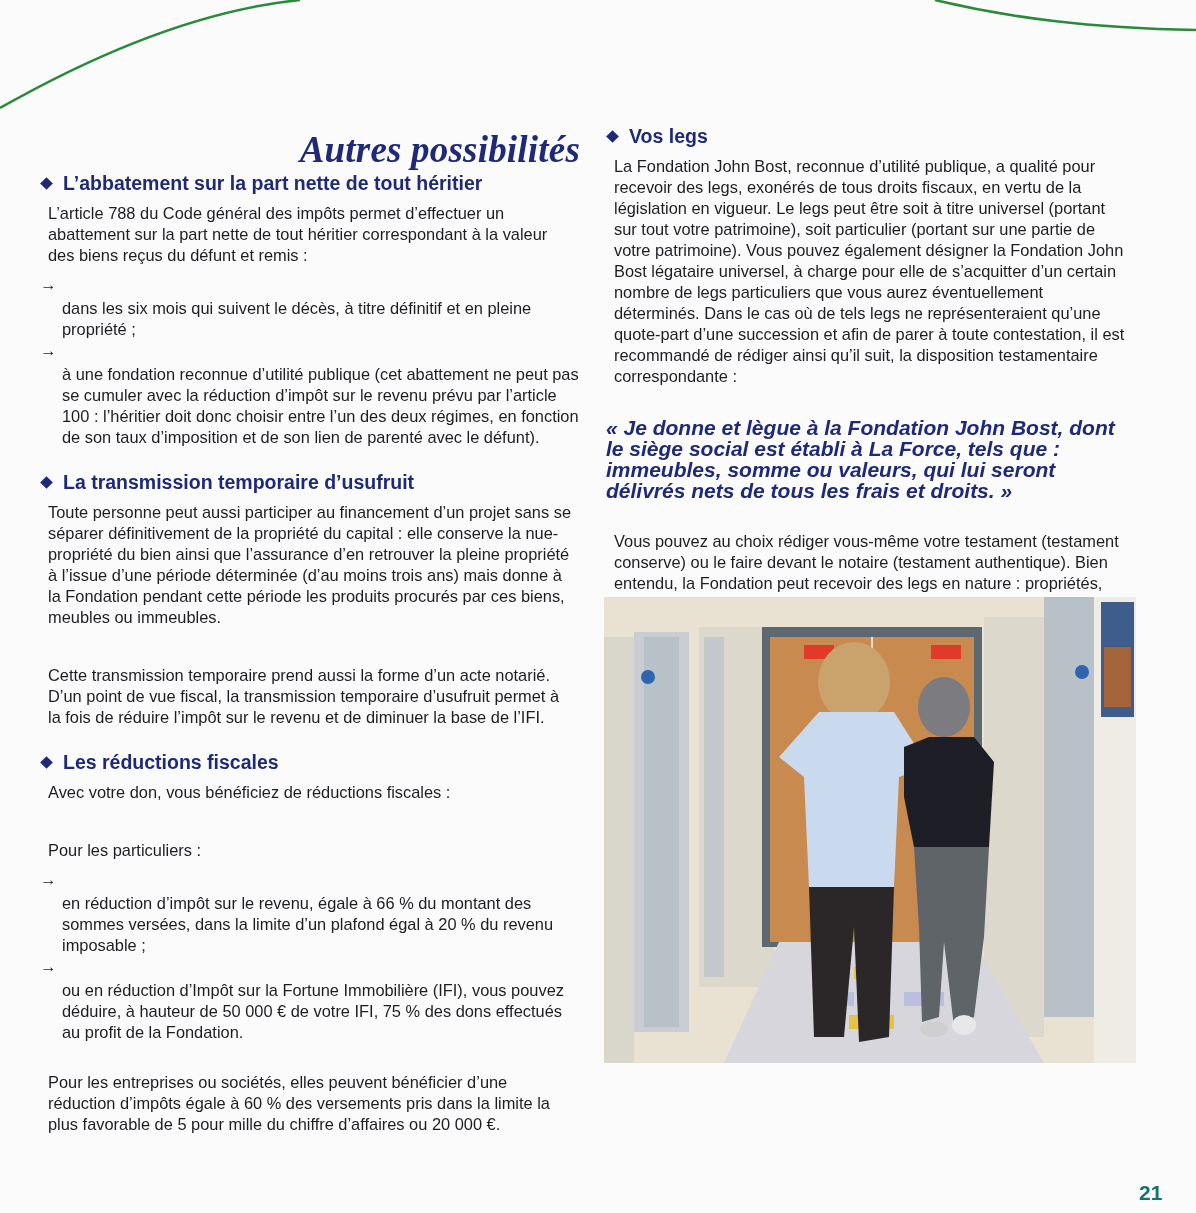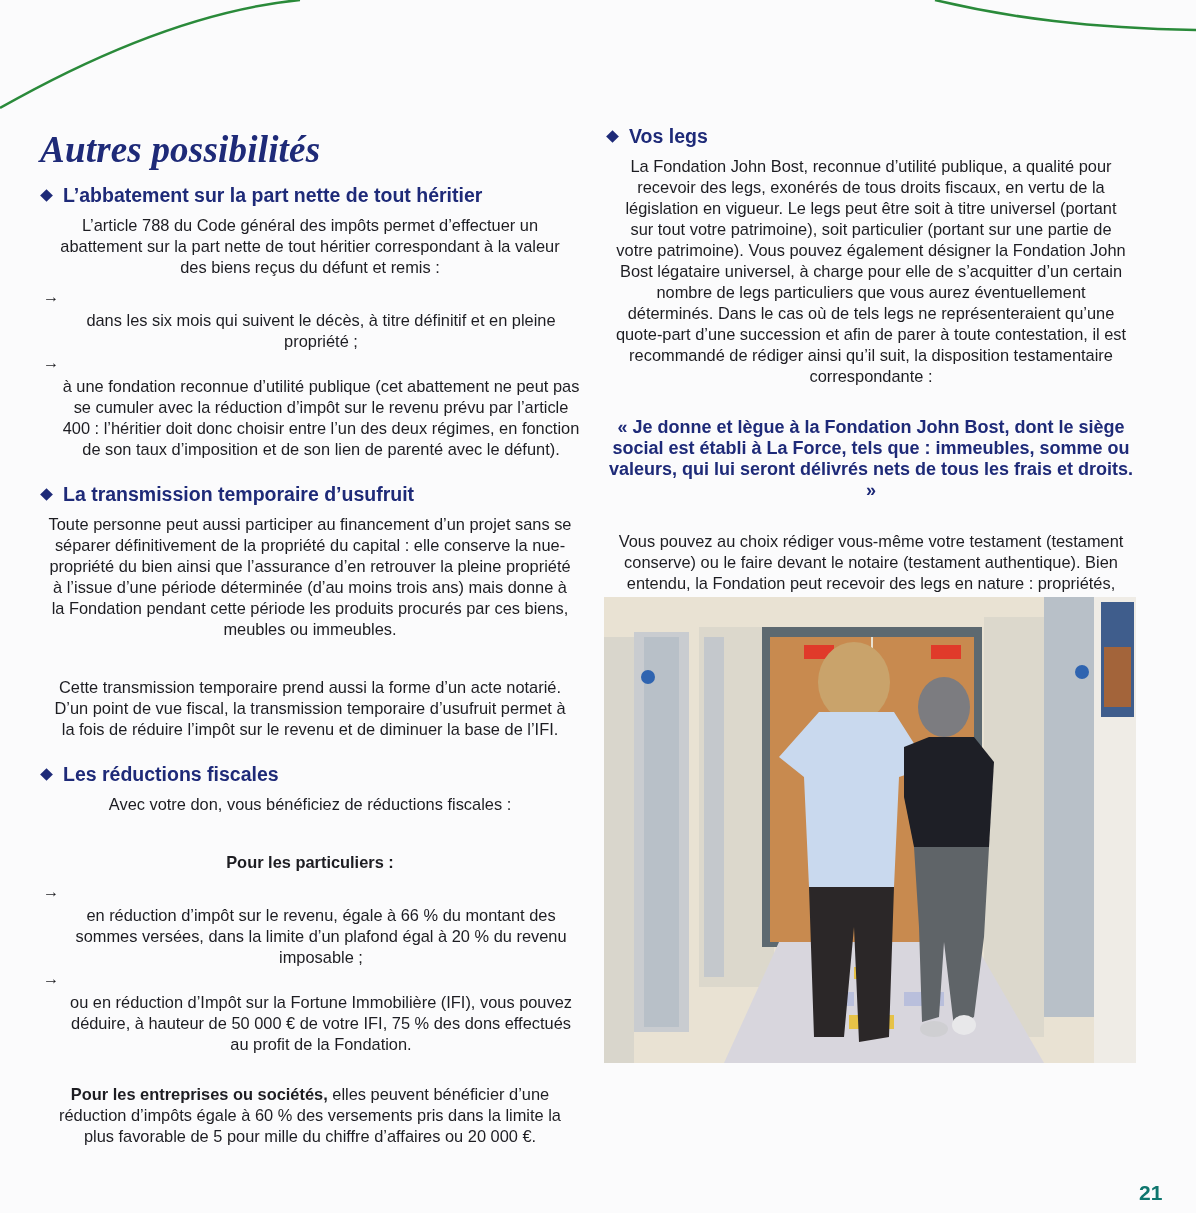--- a/index.html
+++ b/index.html
@@ -9,41 +9,41 @@
     font-family: "Liberation Sans", "DejaVu Sans", sans-serif;
     color: #1d1d22;
   }
   .arc { position: absolute; left: 0; top: 0; width: 1196px; height: 120px; }
   .col { position: absolute; }
   .col-left { left: 40px; top: 120px; width: 540px; }
   .col-right { left: 606px; top: 124px; width: 530px; }
   .page-title {
     font-family: "Liberation Serif", "DejaVu Serif", serif;
     font-style: italic; font-size: 37px; color: #1e2a78;
-    margin: 8px 0 12px 0; letter-spacing: 0.2px;
+    margin: 8px 0 0 0; letter-spacing: 0.2px; text-align: right;
   }
-  .section { margin-bottom: 22px; text-align: center; }
+  .section { margin-bottom: 22px; }
   .h2 {
     font-weight: bold; font-size: 19.5px; color: #1e2a78;
     margin: 0 0 2px 0; display: flex; align-items: center;
     line-height: 24px;
   }
   .diamond {
     display: inline-block; width: 9px; height: 9px; background: #1e2a78;
     transform: rotate(45deg); margin: 0 12px 0 2px; flex: none;
   }
   p { margin: 8px; font-size: 16.4px; line-height: 21px; }
   .gap { height: 21px; }
   .bullet { display: flex; font-size: 16.4px; line-height: 21px; }
   .bullet .arr { width: 22px; flex: none; }
   .bullet .txt { flex: 1; margin-top: 24px; }
-  b, .bold { font-weight: bold; }
+  b, .bold { font-weight: normal; }
   .quote {
-    font-weight: bold; color: #1e2a78;
-    font-size: 18px; line-height: 21px; margin: 30px 0 30px 0;
+    font-style: italic; font-weight: bold; color: #1e2a78;
+    font-size: 21px; line-height: 21px; margin: 30px 0 30px 0;
   }
   .photo {
     position: absolute; left: 604px; top: 597px; width: 532px; height: 466px;
     overflow: hidden; background: #eae3d6;
   }
   .page-num {
     position: absolute; left: 1139px; top: 1181px;
     font-weight: bold; font-size: 21px; color: #0f766e;
   }
 </style>
@@ -63,21 +63,21 @@
       <span class="diamond"></span>
       <span>L’abbatement sur la part nette de tout héritier</span>
     </div>
     <p>L’article 788 du Code général des impôts permet d’effectuer un abattement sur la part nette de tout héritier correspondant à la valeur des biens reçus du défunt et remis :</p>
     <div class="bullet">
       <span class="arr">→</span>
       <span class="txt">dans les six mois qui suivent le décès, à titre définitif et en pleine propriété ;</span>
     </div>
     <div class="bullet">
       <span class="arr">→</span>
-      <span class="txt">à une fondation reconnue d’utilité publique (cet abattement ne peut pas se cumuler avec la réduction d’impôt sur le revenu prévu par l’article 400 : l’héritier doit donc choisir entre l’un des deux régimes, en fonction de son taux d’imposition et de son lien de parenté avec le défunt).</span>
+      <span class="txt">à une fondation reconnue d’utilité publique (cet abattement ne peut pas se cumuler avec la réduction d’impôt sur le revenu prévu par l’article 100 : l’héritier doit donc choisir entre l’un des deux régimes, en fonction de son taux d’imposition et de son lien de parenté avec le défunt).</span>
     </div>
   </div>
 
   <div class="section">
     <div class="h2">
       <span class="diamond"></span>
       <span>La transmission temporaire d’usufruit</span>
     </div>
     <p>Toute personne peut aussi participer au financement d’un projet sans se séparer définitivement de la propriété du capital : elle conserve la nue-propriété du bien ainsi que l’assurance d’en retrouver la pleine propriété à l’issue d’une période déterminée (d’au moins trois ans) mais donne à la Fondation pendant cette période les produits procurés par ces biens, meubles ou immeubles.</p>
     <div class="gap"></div>

